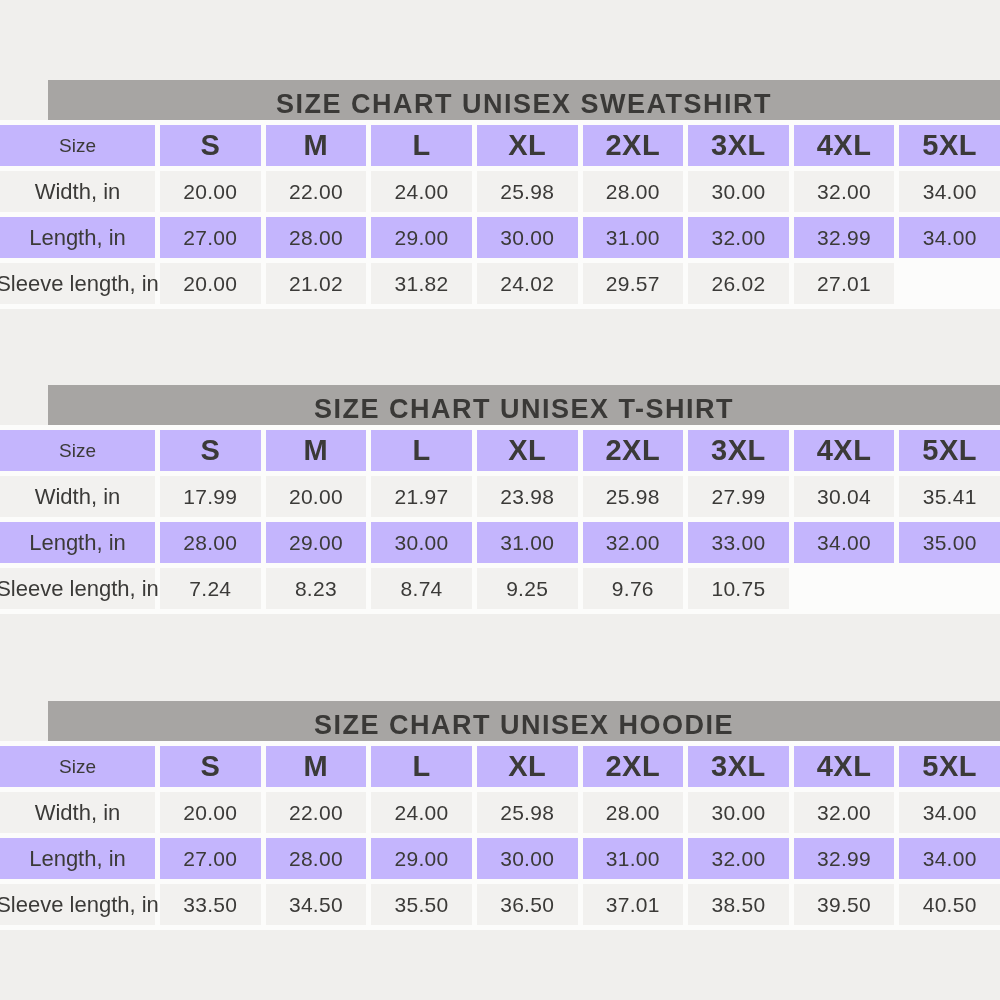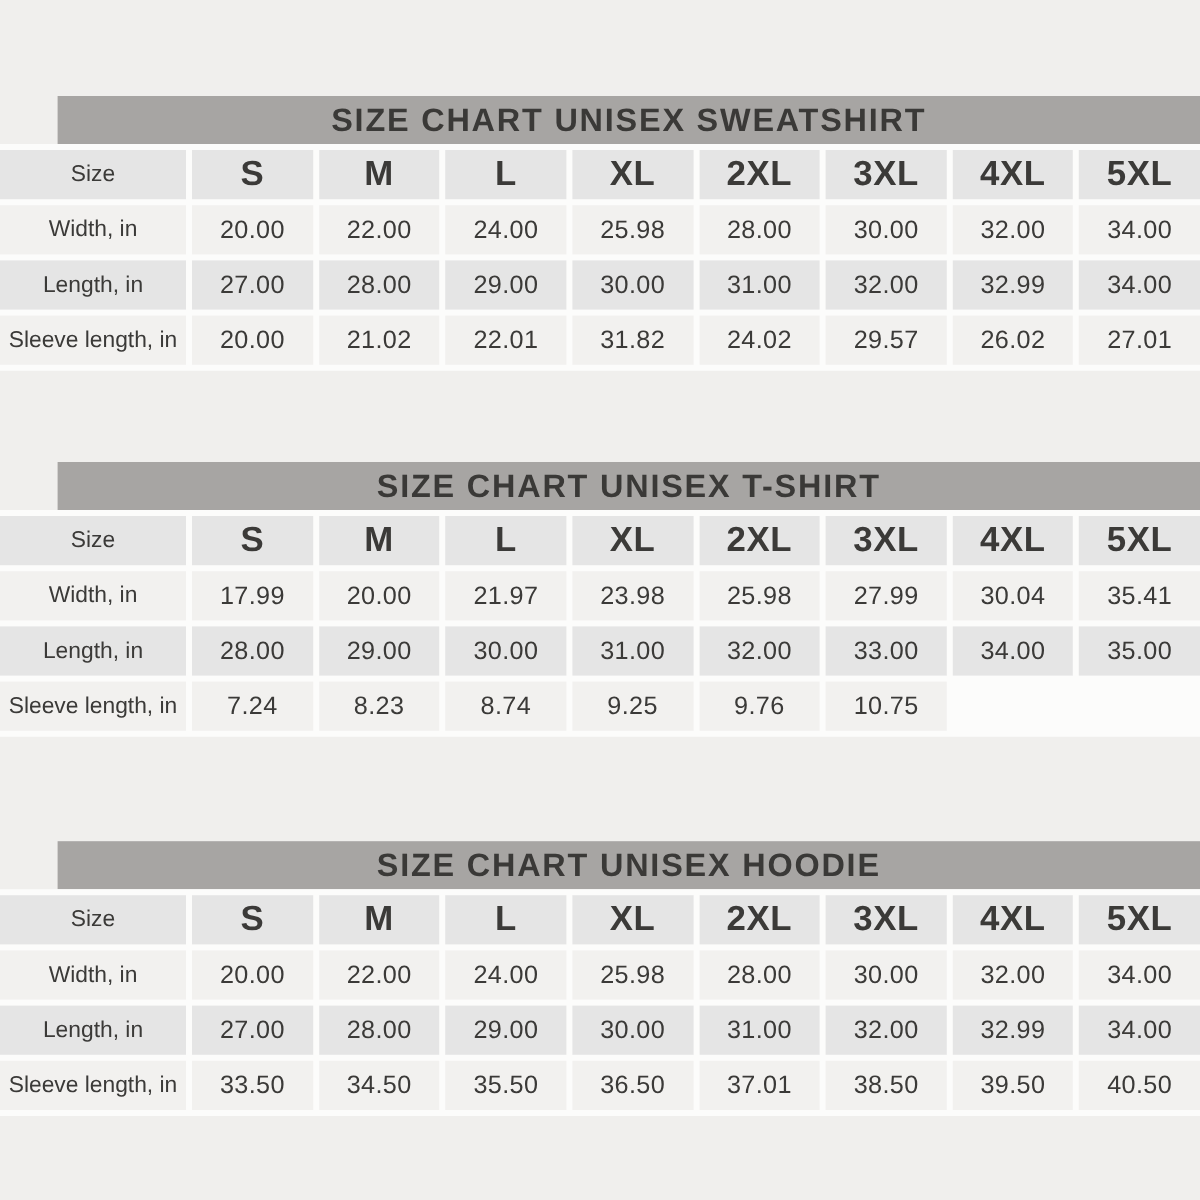--- a/index.html
+++ b/index.html
@@ -18,21 +18,21 @@
     padding-top: 80px;
   }
   section.size-table { display: block; }
   section.size-table:nth-of-type(2) { margin-top: 76px; border-radius: 12px; }
   section.size-table:nth-of-type(3) { margin-top: 87px; }
 
   .title-bar {
     height: 40px;
     background: #a7a5a3;
     display: flex;
-    align-items: center;
+    align-items: flex-end;
     justify-content: center;
     margin-left: 48px;
   }
   .title-bar .title {
     font-size: 27px;
     font-weight: bold;
     letter-spacing: 1.5px;
     color: #3a3937;
     white-space: nowrap;
   }
@@ -44,26 +44,26 @@
     gap: 5px;
     padding: 5px 0;
     background: #fcfcfb;
   }
   .cell {
     display: flex;
     align-items: center;
     justify-content: center;
     white-space: nowrap;
   }
-  .cell.dark  { background: #e5e5e5; text-align: right; }
+  .cell.dark  { background: #c4b5fd; text-align: right; }
   .cell.light { background: #f2f1ef; }
 
   .cell.corner     { font-size: 19px; }
   .cell.col-header { font-size: 29px; font-weight: bold; letter-spacing: 0.5px; }
-  .cell.row-label  { font-size: 19px; }
+  .cell.row-label  { font-size: 22px; }
   .cell.value      { font-size: 21px; letter-spacing: 0.3px; }
 </style>
 </head>
 <body>
 
 <main id="charts">
     <section class="size-table">
       <div class="title-bar" style="background: rgb(167, 165, 163);">
         <span class="title">SIZE CHART UNISEX SWEATSHIRT</span>
       </div>
@@ -91,21 +91,20 @@
         <div class="cell dark value">28.00</div>
         <div class="cell dark value">29.00</div>
         <div class="cell dark value">30.00</div>
         <div class="cell dark value">31.00</div>
         <div class="cell dark value">32.00</div>
         <div class="cell dark value">32.99</div>
         <div class="cell dark value">34.00</div>
         <div class="cell light row-label">Sleeve length, in</div>
         <div class="cell light value">20.00</div>
         <div class="cell light value">21.02</div>
-        <div class="cell light value">22.01</div>
         <div class="cell light value">31.82</div>
         <div class="cell light value">24.02</div>
         <div class="cell light value">29.57</div>
         <div class="cell light value">26.02</div>
         <div class="cell light value">27.01</div>
       </div>
     </section>
     <section class="size-table">
       <div class="title-bar" style="background: rgb(167, 165, 163);">
         <span class="title">SIZE CHART UNISEX T-SHIRT</span>

